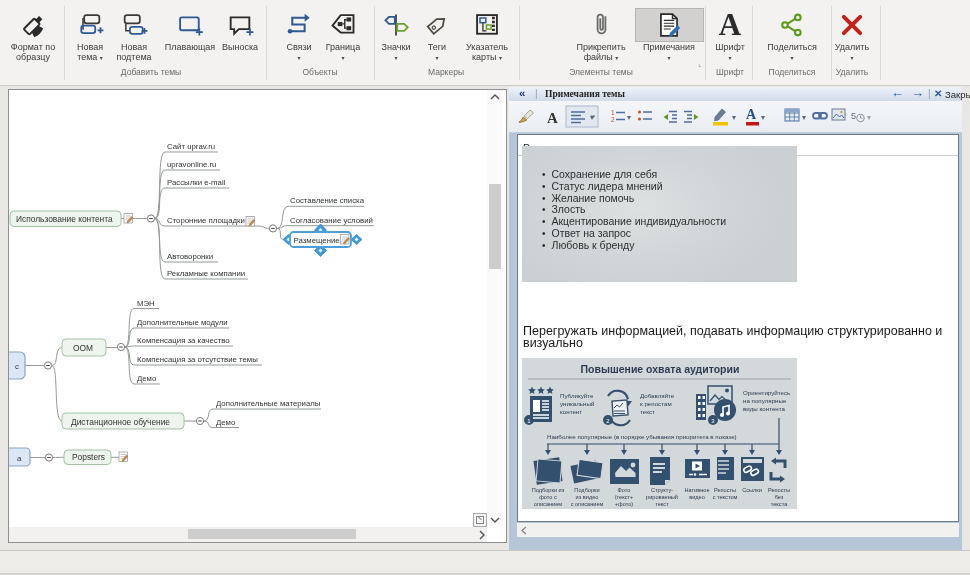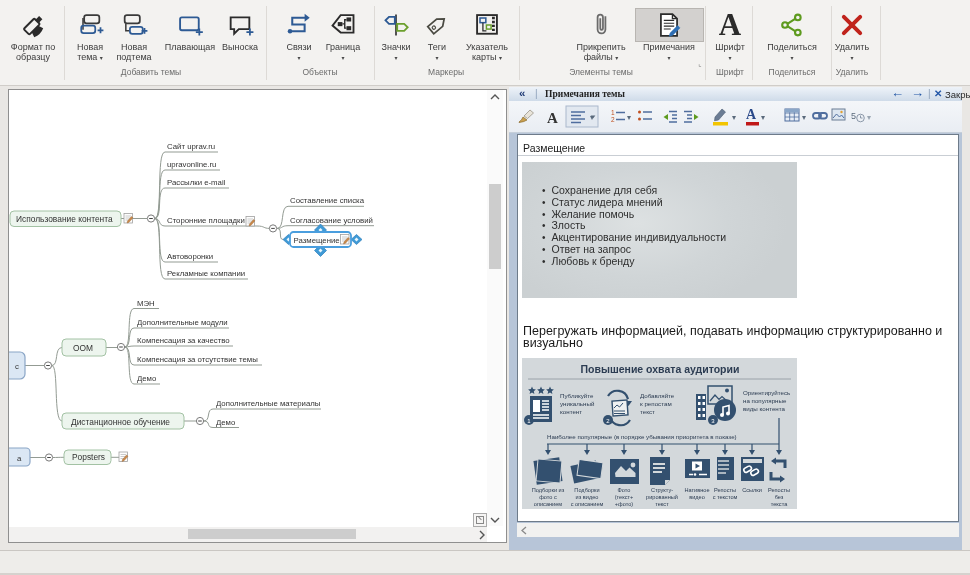--- a/index.html
+++ b/index.html
@@ -29,21 +29,21 @@
   #phead { position:absolute; left:0; top:0; width:453px; height:14px;
            background:linear-gradient(#eef3f9,#cfdbe9); font-size:9px; color:#333; }
   #ptool { position:absolute; left:0; top:14px; width:453px; height:32px;
            background:linear-gradient(#f4f6f9,#e9edf3); border-bottom:1px solid #c6cfda; }
   #pcontent { position:absolute; left:8px; top:47px; width:442px; height:388px;
               background:#ffffff; border:1px solid #6e7b8a; overflow:hidden; }
   #phscroll { position:absolute; left:8px; top:436px; width:442px; height:14px; background:#f1f1f0; }
 
   #ntitle { position:absolute; left:5px; top:7px; font-size:10.5px; color:#1d1d1d; }
   #ntline { position:absolute; left:0; top:20px; width:442px; height:1px; background:#c9ced4; }
-  #img1 { position:absolute; left:4px; top:27px; width:275px; height:136px;
+  #img1 { position:absolute; left:4px; top:11px; width:275px; height:136px;
           background:radial-gradient(ellipse 150px 90px at 42% 45%, #dde1e2 0%, #d0d5d7 60%, #cbd0d2 100%); }
   #img1 ul { list-style:none; position:absolute; left:20px; top:23px; }
   #img1 li { font-size:10.5px; color:#2e2e2e; line-height:11.8px; }
   #img1 li::before { content:"•"; margin-right:6px; font-size:10px; }
   #npara { position:absolute; left:5px; top:190px; width:425px; font-size:12.5px; line-height:12.4px; color:#1a1a1a; }
   #img2 { position:absolute; left:4px; top:223px; width:275px; height:151px; background:#d3d8db; }
 
   
   #status { position:absolute; left:0; top:550px; width:970px; height:25px;
             background:#eeedea; border-top:1px solid #cac7c3; }

